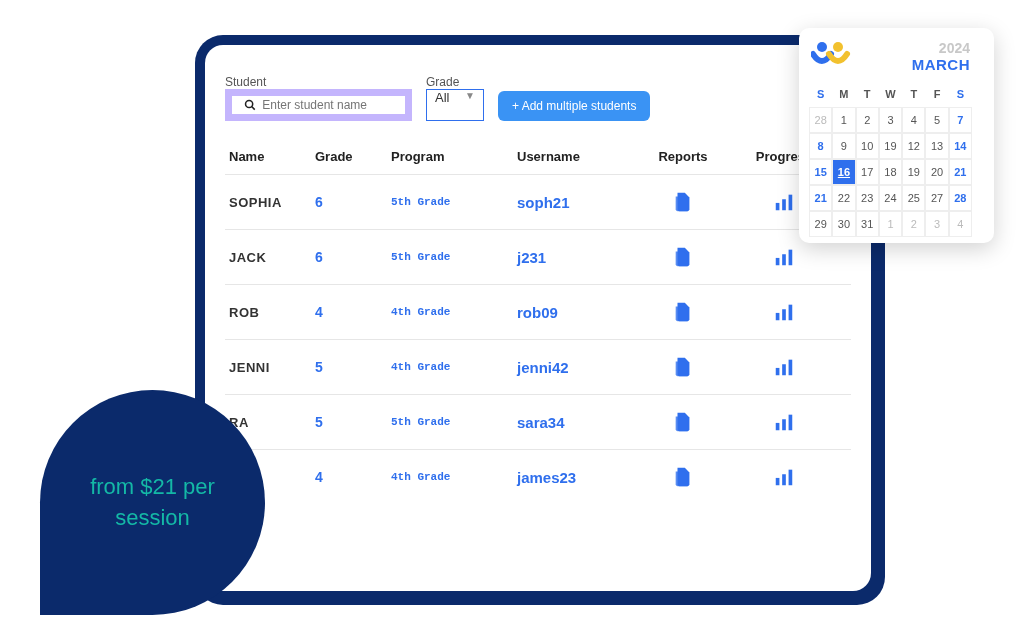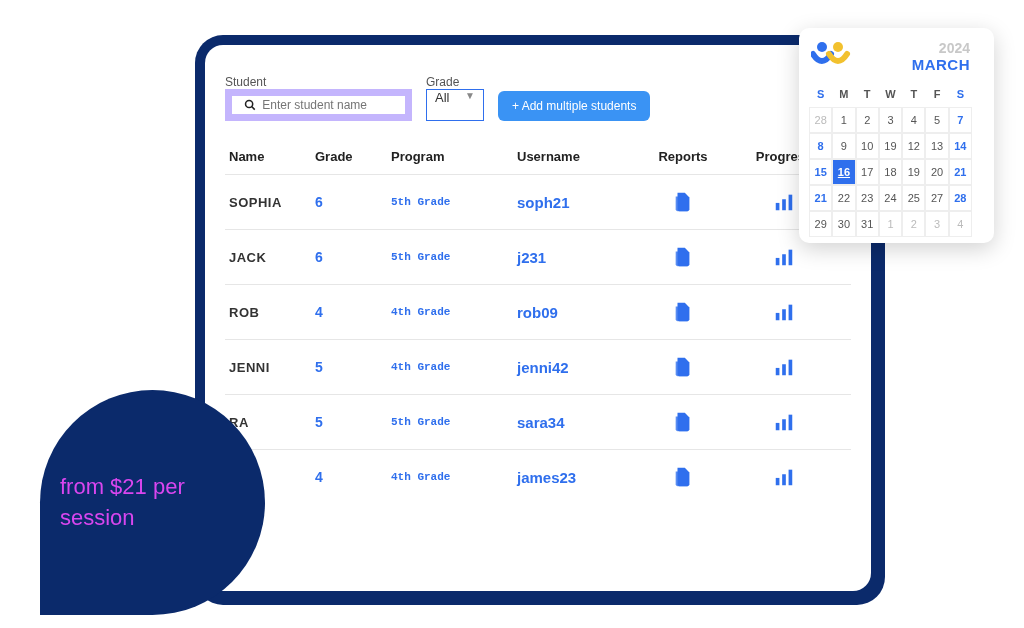--- a/index.html
+++ b/index.html
@@ -103,22 +103,22 @@
       left: 40px;
       top: 390px;
       width: 225px;
       height: 225px;
       background: #0b2a6b;
       border-radius: 50% 50% 50% 0;
       transform: rotate(0deg);
       display: flex;
       align-items: center;
       justify-content: center;
-      color: #d946ef;
-      text-align: left;
+      color: #14b8a6;
+      text-align: center;
     }
     .price-bubble .txt { font-size: 22px; font-weight: 400; line-height: 1.4; padding: 0 20px;}
     .calendar {
       position: absolute;
       right: 30px;
       top: 28px;
       width: 195px;
       background: #fff;
       border-radius: 10px;
       box-shadow: 0 6px 22px rgba(0,0,0,0.18);

